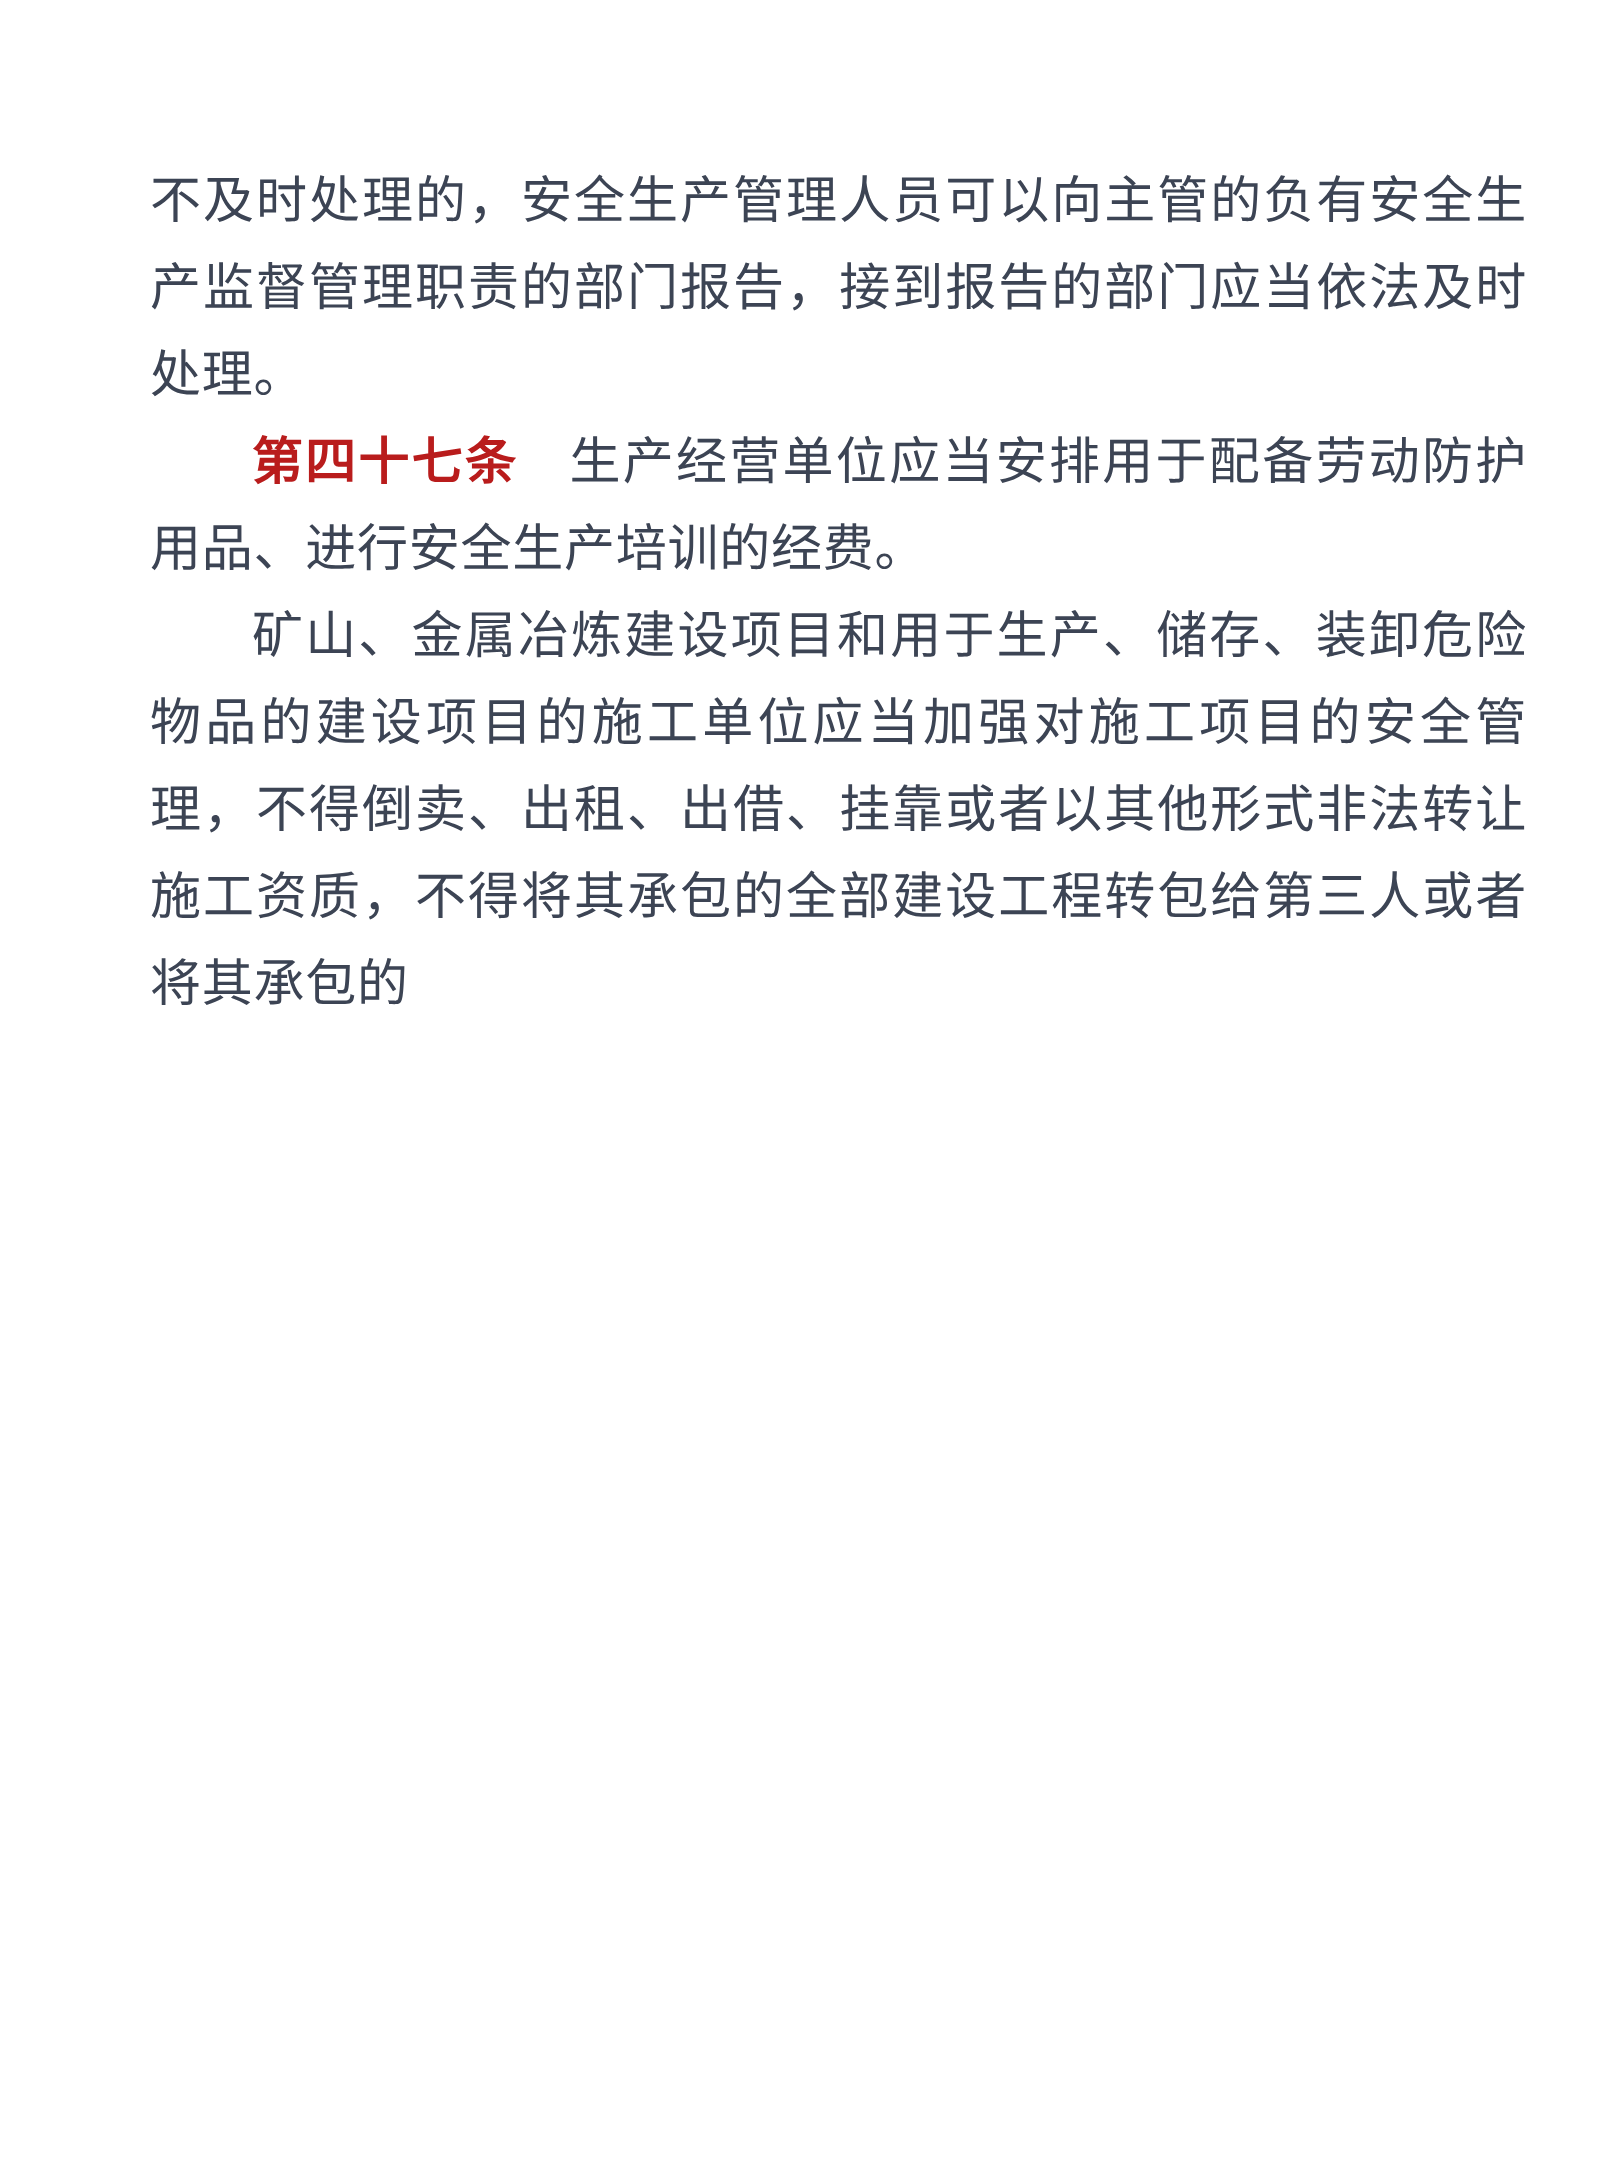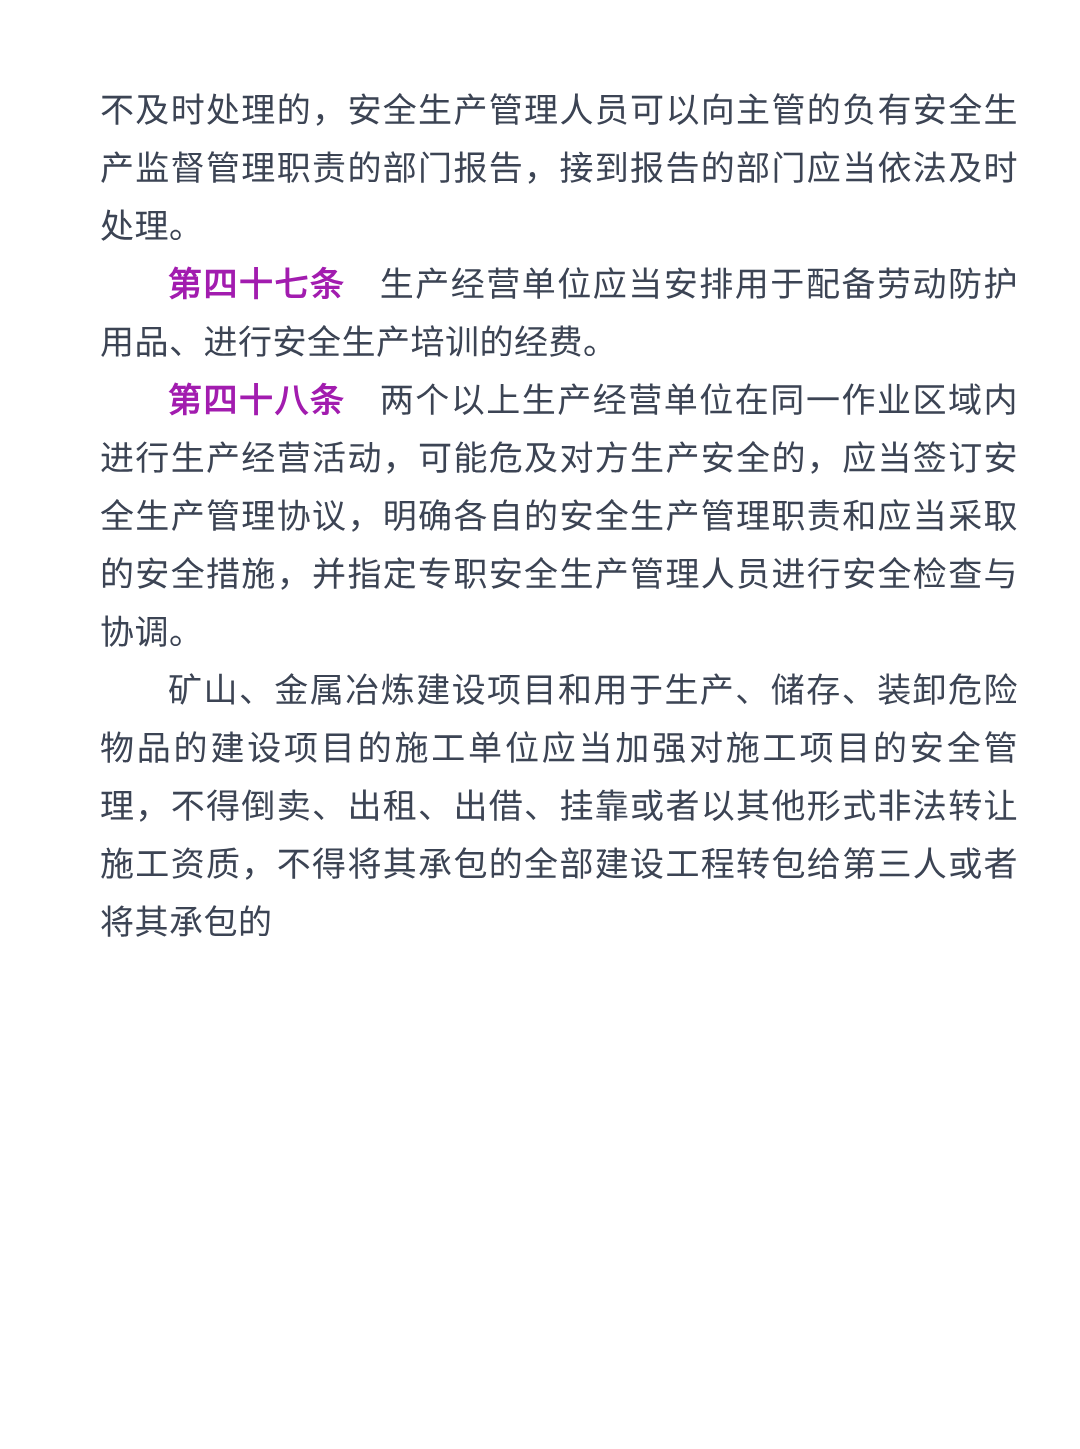--- a/index.html
+++ b/index.html
@@ -11,21 +11,21 @@
     width: 1080px;
     height: 1449px;
     background: #ffffff;
     overflow: hidden;
   }
   
   .page {
     box-sizing: border-box;
     width: 1080px;
     height: 1082px;
-    padding: 81px 62px 0 100px;
+    padding: 105px 62px 0 100px;
     background: #ffffff;
     font-family: "DejaVu Serif", "Liberation Serif", serif;
     font-size: 34px;
     line-height: 58px;
     color: #3c4454;
     text-align: justify;
     text-justify: inter-ideograph;
     letter-spacing: 0.5px;
   }
   .para {
@@ -33,32 +33,31 @@
     padding: 0;
     text-indent: 2em;
   }
   .para.continuation {
     text-indent: 0;
   }
   
   .article-num {
     font-family: "DejaVu Sans", "Liberation Sans", sans-serif;
     font-weight: 700;
-    color: #a21caf;
+    color: #b91c1c;
     margin-right: 1em;
   }
 </style>
 </head>
 <body>
 
 <main class="page">
 
   <p class="para continuation"><span>不及时处理的，安全生产管理人员可以向主管的负有安全生产监督管理职责的部门报告，接到报告的部门应当依法及时处理。</span></p>
 
   <p class="para"><span class="article-num">第四十七条</span><span>生产经营单位应当安排用于配备劳动防护用品、进行安全生产培训的经费。</span></p>
 
-  <p class="para"><span class="article-num">第四十八条</span><span>两个以上生产经营单位在同一作业区域内进行生产经营活动，可能危及对方生产安全的，应当签订安全生产管理协议，明确各自的安全生产管理职责和应当采取的安全措施，并指定专职安全生产管理人员进行安全检查与协调。</span></p>
 
 
 
   <p class="para"><span>矿山、金属冶炼建设项目和用于生产、储存、装卸危险物品的建设项目的施工单位应当加强对施工项目的安全管理，不得倒卖、出租、出借、挂靠或者以其他形式非法转让施工资质，不得将其承包的全部建设工程转包给第三人或者将其承包的</span></p>
 
 </main>
 
 </body></html>

